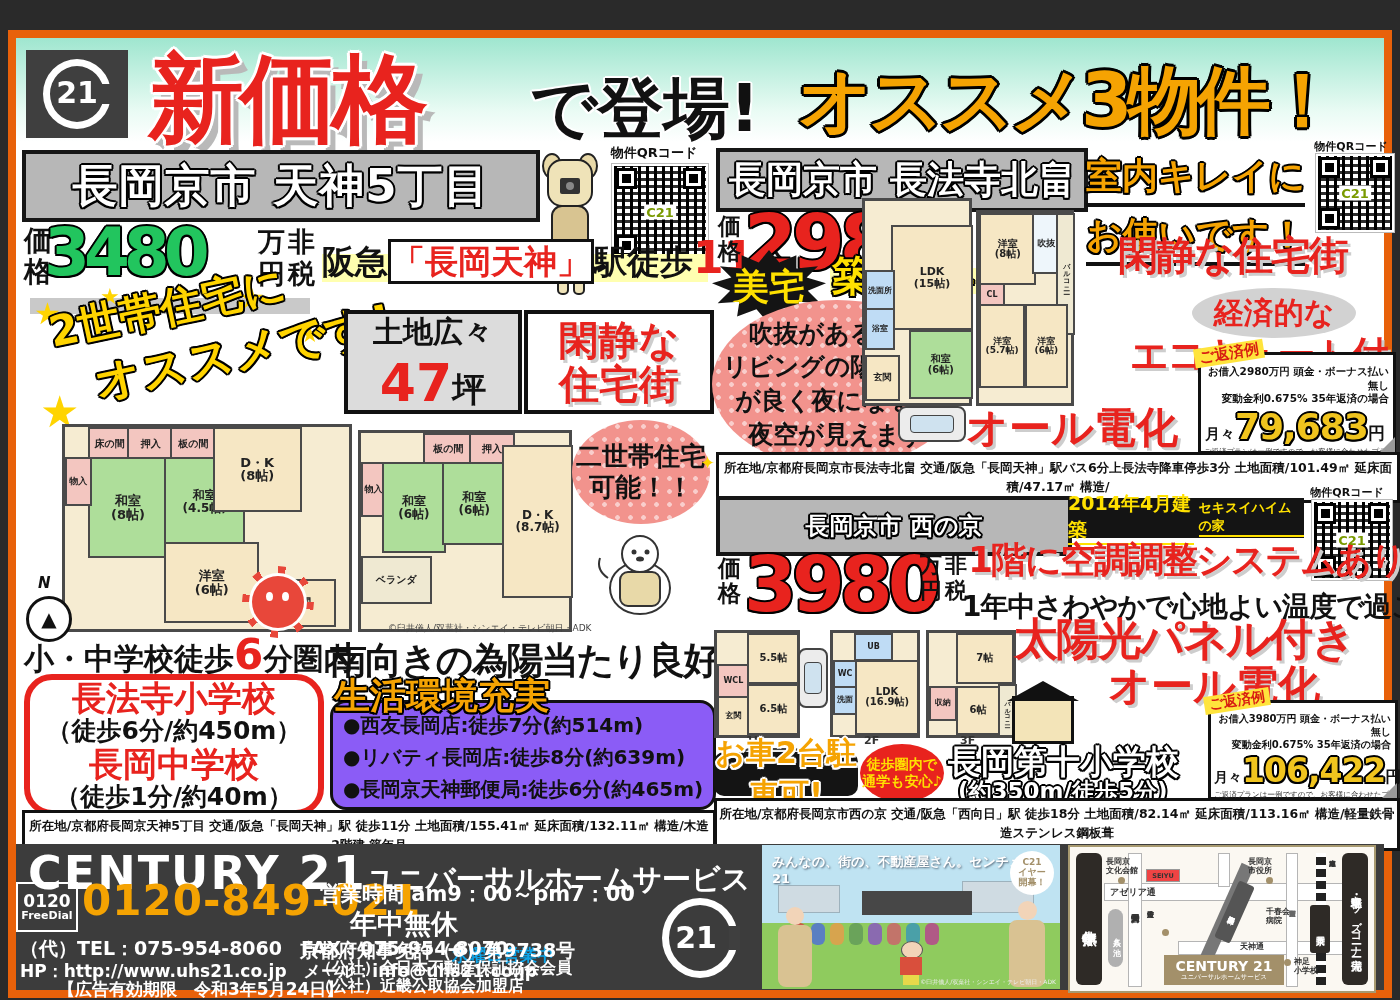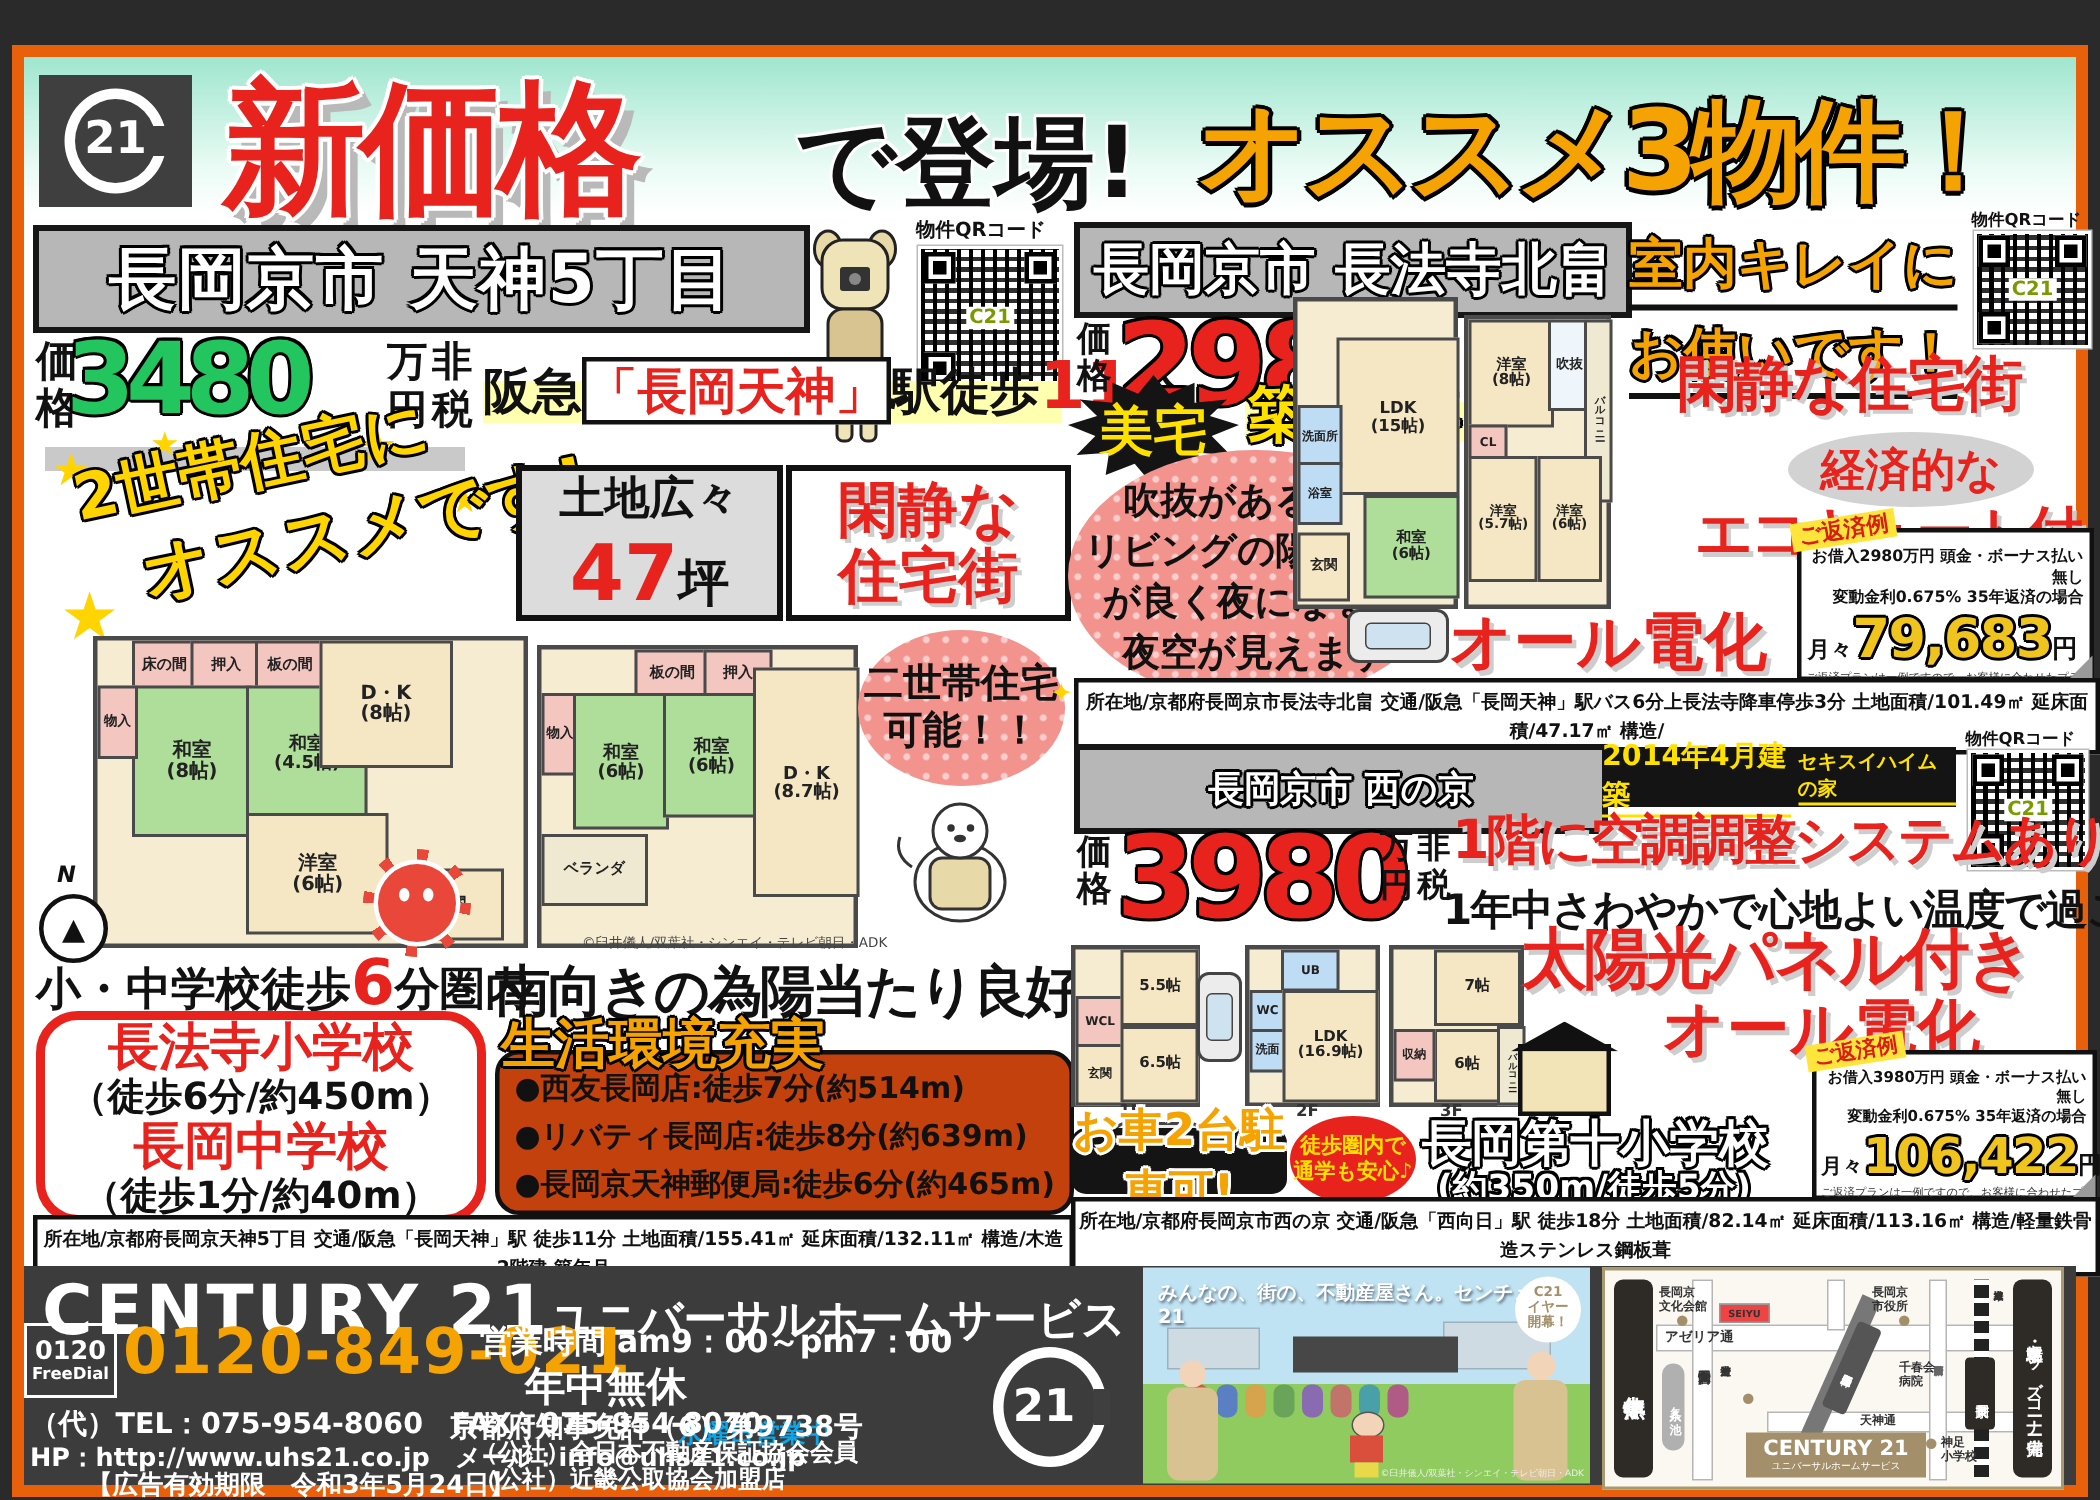--- a/index.html
+++ b/index.html
@@ -177,21 +177,21 @@
     <span>小・中学校徒歩</span><span style="color:#e8231e;font-size:42px;">6</span><span>分圏内</span>
   </div>
   <div class="ab ctr" style="left:24px;top:674px;width:288px;height:130px;background:#fff;border:6px solid #e8231e;border-radius:28px;flex-direction:column;line-height:1.12;">
     <div class="b9" style="font-size:34px;color:#e8231e;">長法寺小学校</div>
     <div class="b9" style="font-size:25px;color:#111;">（徒歩6分/約450m）</div>
     <div class="b9" style="font-size:34px;color:#e8231e;">長岡中学校</div>
     <div class="b9" style="font-size:25px;color:#111;">（徒歩1分/約40m）</div>
   </div>
 
   <div class="ab b9" style="left:330px;top:636px;font-size:37px;color:#111;letter-spacing:-2px;white-space:nowrap;">南向きの為陽当たり良好</div>
-  <div class="ab" style="left:330px;top:700px;width:380px;height:104px;background:#c2410c;border:3px solid #111;border-radius:16px;">
+  <div class="ab" style="left:330px;top:700px;width:380px;height:104px;background:#8b5cf6;border:3px solid #111;border-radius:16px;">
     <div style="font-size:20px;font-weight:bold;color:#111;line-height:1.6;padding:6px 0 0 10px;">
       <div>●西友長岡店:徒歩7分(約514m)</div>
       <div>●リバティ長岡店:徒歩8分(約639m)</div>
       <div>●長岡京天神郵便局:徒歩6分(約465m)</div>
     </div>
   </div>
   <div class="ab b9 ob" style="left:334px;top:672px;font-size:36px;color:#f5a302;">生活環境充実</div>
 
   <div class="ab detbar" style="left:22px;top:810px;width:688px;height:46px;">
     <div>所在地/京都府長岡京天神5丁目 交通/阪急「長岡天神」駅 徒歩11分 土地面積/155.41㎡ 延床面積/132.11㎡ 構造/木造2階建 築年月</div>

